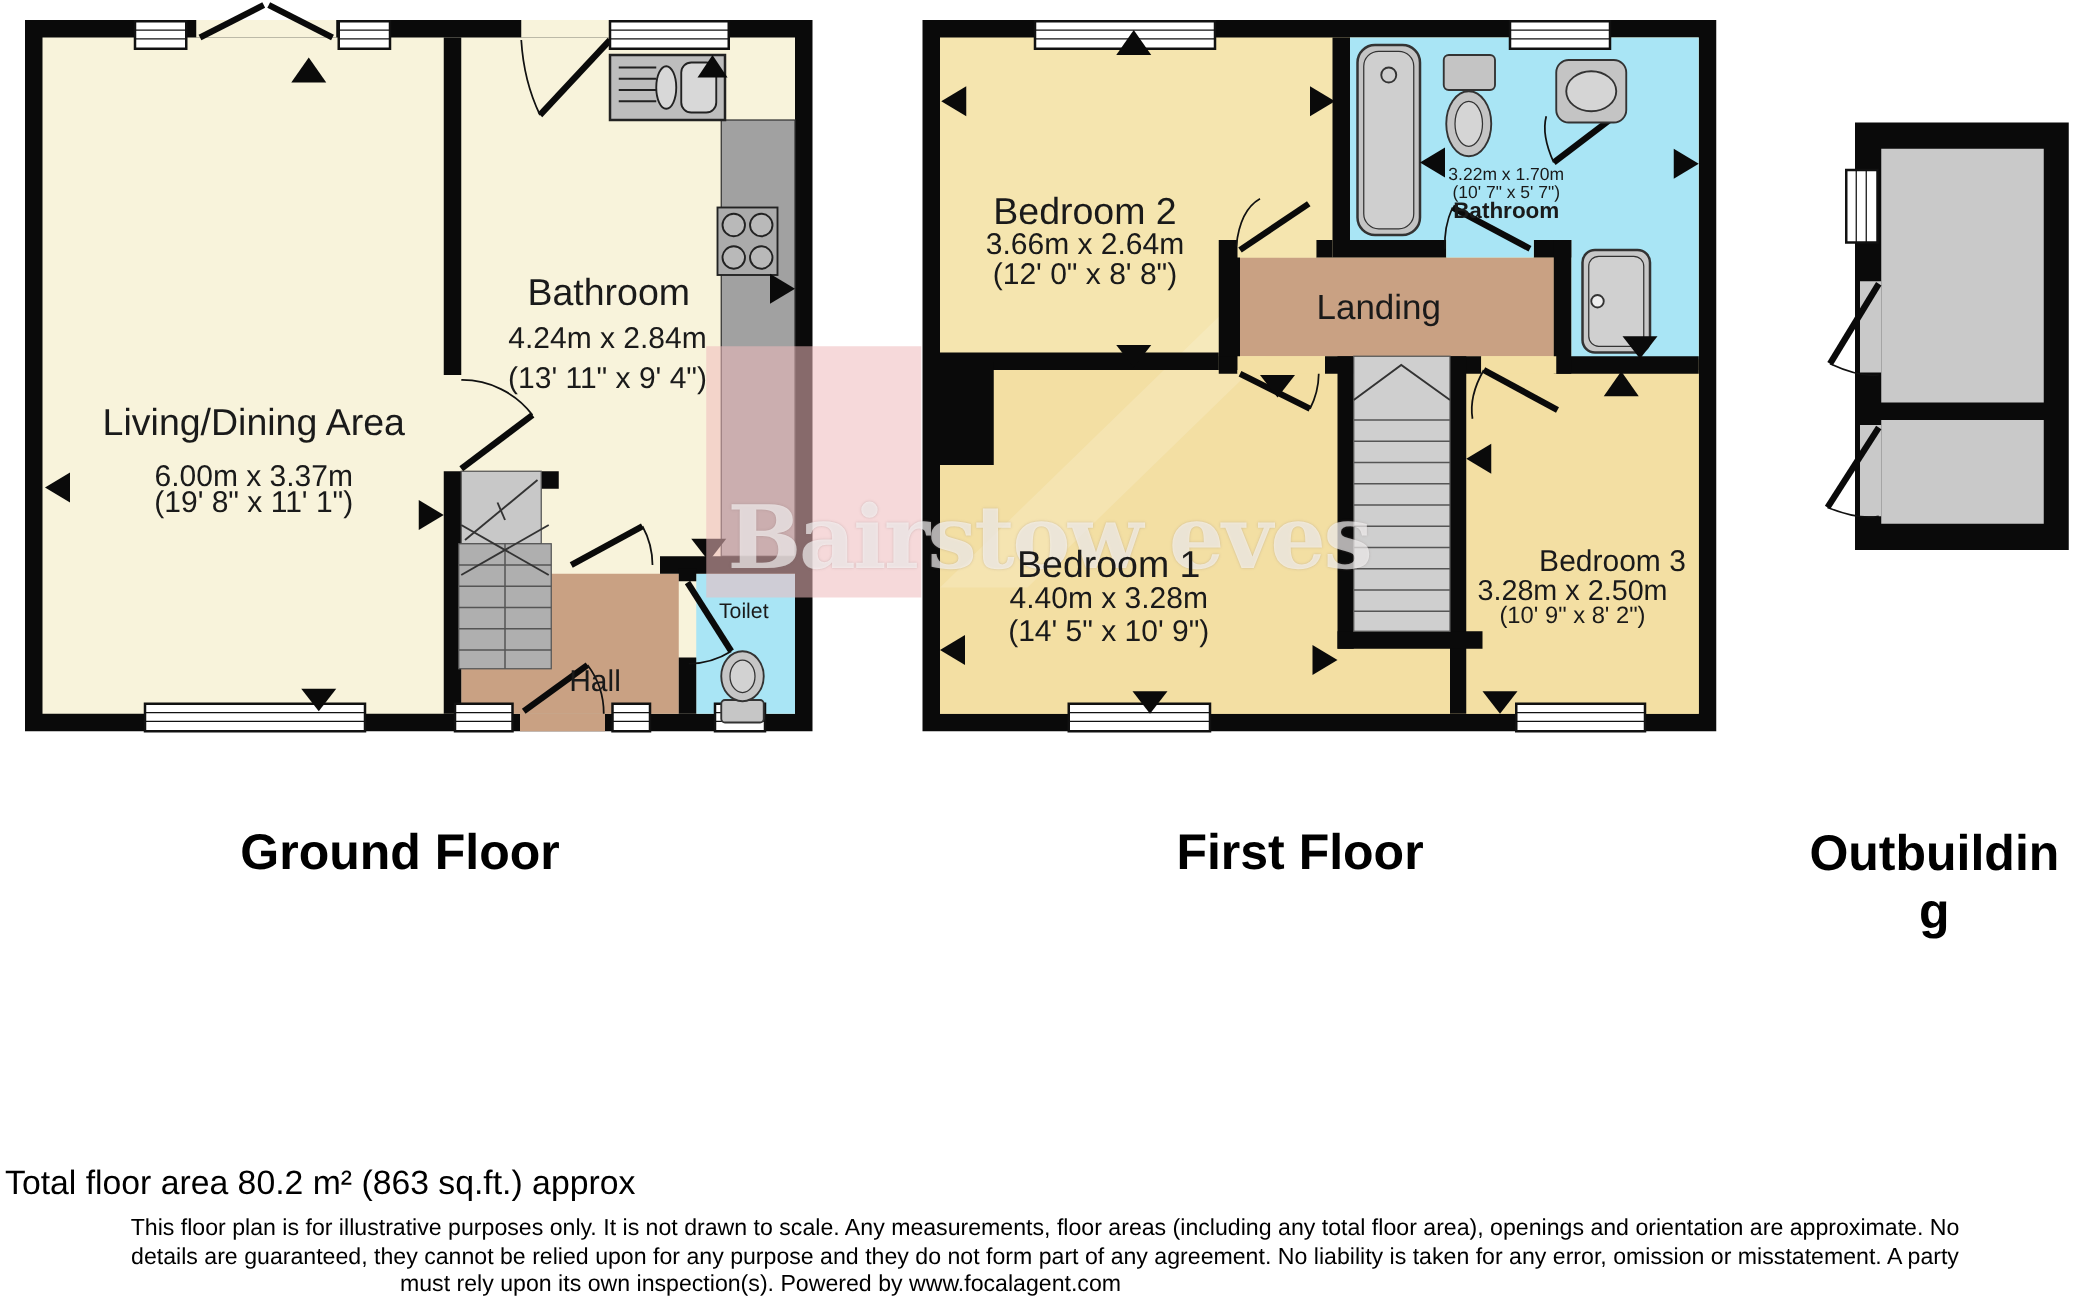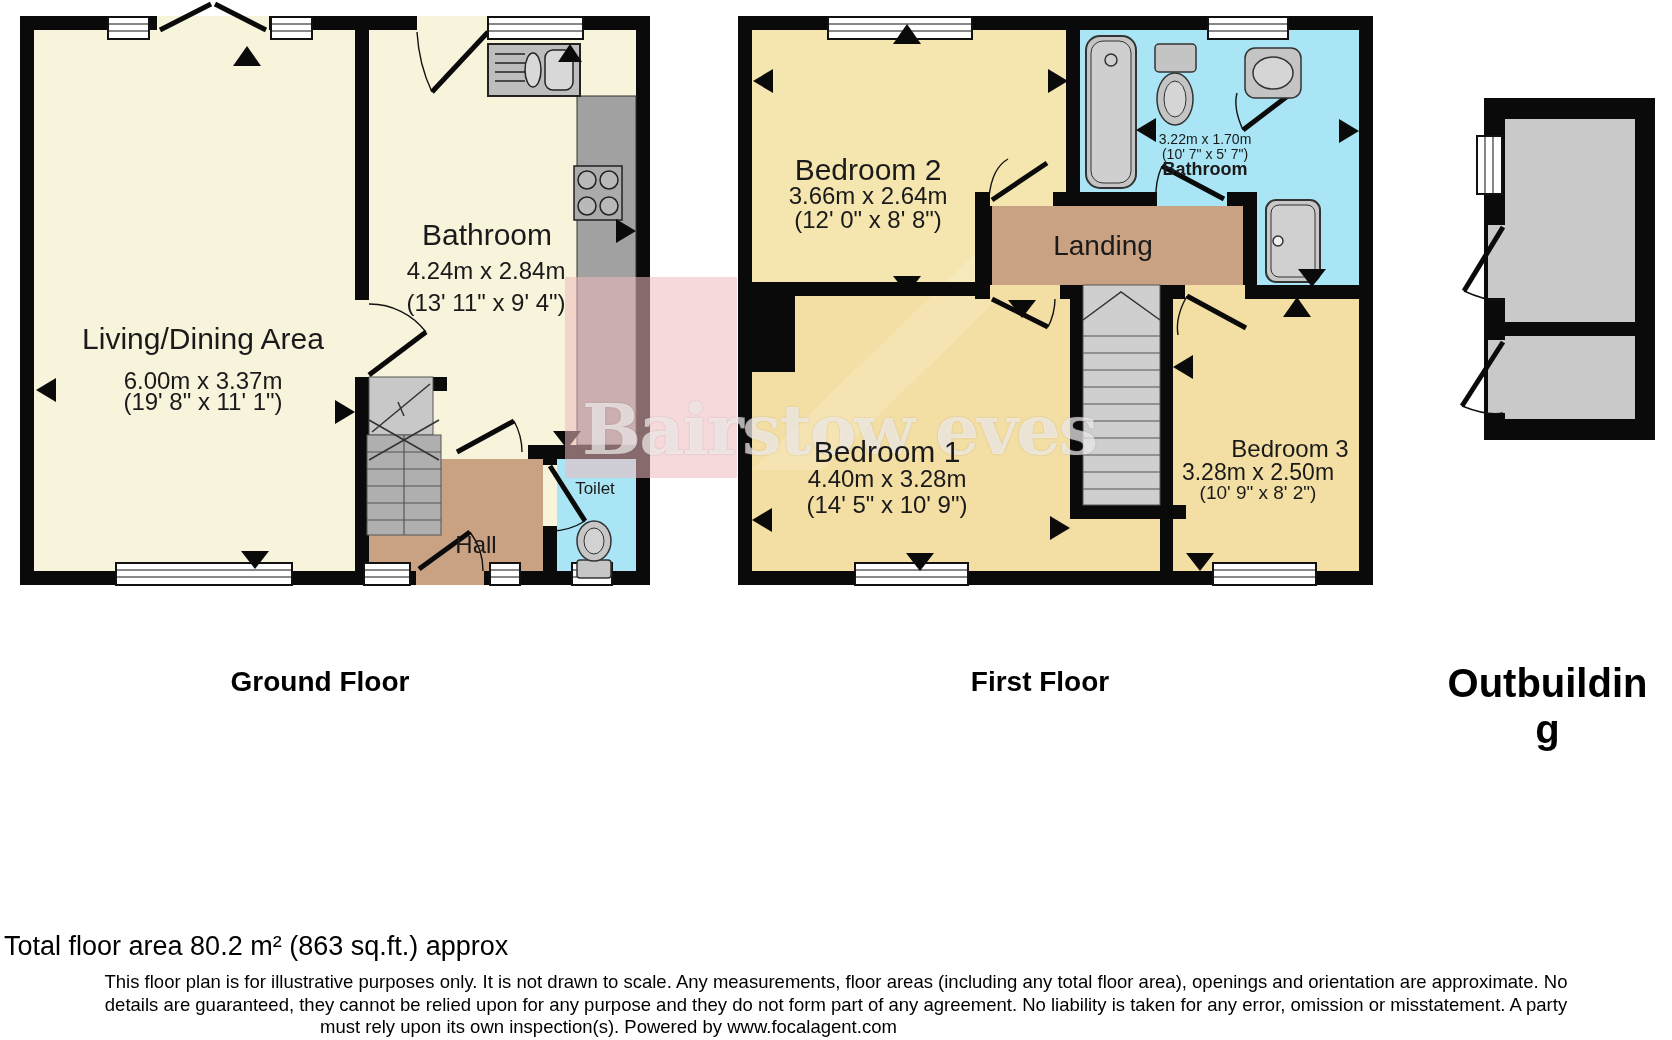--- a/index.html
+++ b/index.html
@@ -3,21 +3,21 @@
 <meta charset="utf-8">
 <style>
   html,body{margin:0;padding:0;background:#ffffff;}
   #canvas{position:relative;width:1672px;height:1040px;background:#ffffff;overflow:hidden;
           font-family:"Liberation Sans", sans-serif;}
   #plan-svg{position:absolute;left:0;top:0;}
   .lbl{position:absolute;transform:translate(-50%,-50%);white-space:nowrap;color:#1a1a1a;
        text-align:center;line-height:1.05;}
   .room-name{font-size:30px;}
   .room-dim{font-size:24px;}
-  .floor-title{font-size:28px;font-weight:bold;color:#000;}
+  .floor-title{font-size:40px;font-weight:bold;color:#000;}
   #outbuilding-title{position:absolute;left:1440px;top:660px;width:215px;transform:none;
        font-size:40px;font-weight:bold;color:#000;text-align:center;line-height:1.15;
        word-break:break-all;white-space:normal;}
   #watermark-box{position:absolute;left:565px;top:277px;width:172px;height:201px;
        background:rgba(239,185,188,0.55);}
   #watermark-text{position:absolute;left:582px;top:388px;width:460px;
        font-family:"DejaVu Serif", serif;font-weight:bold;font-size:70px;letter-spacing:-2px;
        color:rgba(255,255,255,0.62);text-shadow:0 0 2px rgba(130,110,110,0.35);white-space:nowrap;}
   #total-area{position:absolute;left:4px;top:931px;font-size:27px;color:#000;white-space:nowrap;}
   .disc{position:absolute;left:0;width:1672px;font-size:18.5px;color:#000;white-space:nowrap;

